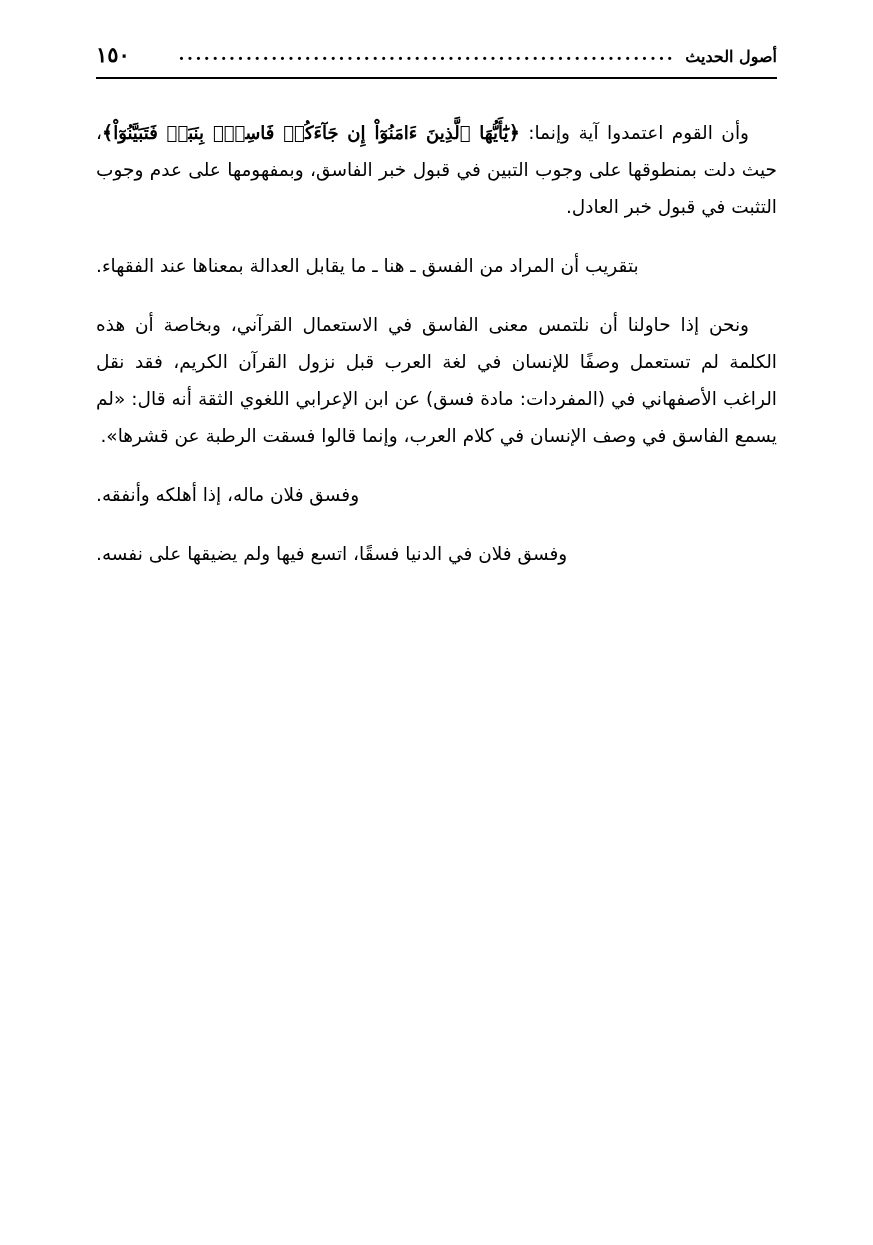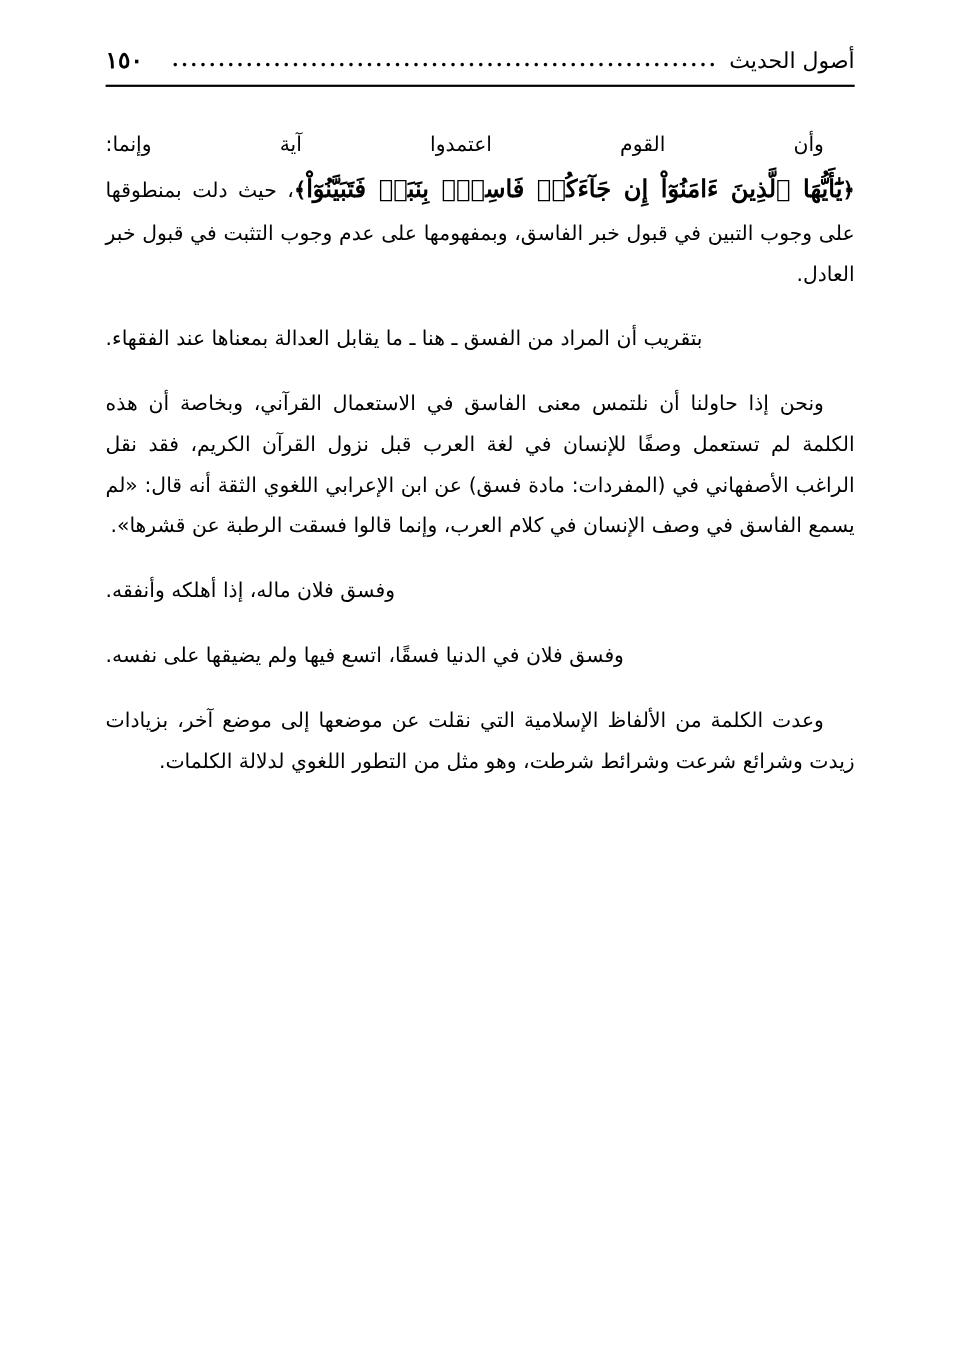--- a/index.html
+++ b/index.html
@@ -32,22 +32,22 @@
     font-family: "DejaVu Serif", serif;
     font-size: 20px;
     font-weight: 700;
     direction: rtl;
     padding-bottom: 10px;
     border-bottom: 2.5px solid #000;
     margin-bottom: 34px;
   }
   .header-title {
     white-space: nowrap;
-    font-size: 20px;
-    font-weight: 400;
+    font-size: 16px;
+    font-weight: 700;
   }
   .header-dots {
     flex: 1 1 auto;
     overflow: hidden;
     white-space: nowrap;
     font-size: 17px;
     letter-spacing: 2.5px;
     color: #000;
     transform: translateY(-2px);
   }
@@ -73,21 +73,21 @@
   }
   p.para:last-child {
     margin-bottom: 0;
   }
   p.center {
     text-align: left;
     text-indent: 0;
   }
   .quran {
     font-family: "DejaVu Serif", serif;
-    font-size: 22px;
+    font-size: 18px;
     font-weight: 600;
     letter-spacing: 0px;
     white-space: nowrap;
   }
   .qmark {
     font-size: 19px;
     font-weight: 700;
   }
 </style>
 </head>
@@ -111,16 +111,15 @@
 
     <p class="para">ونحن إذا حاولنا أن نلتمس معنى الفاسق في الاستعمال القرآني، وبخاصة أن هذه الكلمة لم تستعمل وصفًا للإنسان في لغة العرب قبل نزول القرآن الكريم، فقد نقل الراغب الأصفهاني في (المفردات: مادة فسق) عن ابن الإعرابي اللغوي الثقة أنه قال: «لم يسمع الفاسق في وصف الإنسان في كلام العرب، وإنما قالوا فسقت الرطبة عن قشرها».</p>
 
 
     <p class="para center">وفسق فلان ماله، إذا أهلكه وأنفقه.</p>
 
     <p class="para center">وفسق فلان في الدنيا فسقًا، اتسع فيها ولم يضيقها على نفسه.</p>
 
 
 
-    <p class="para">وعدت الكلمة من الألفاظ الإسلامية التي نقلت عن موضعها إلى موضع آخر، بزيادات زيدت وشرائع شرعت وشرائط شرطت، وهو مثل من التطور اللغوي لدلالة الكلمات.</p>
 
   </div>
 </div>
 
 </body></html>

